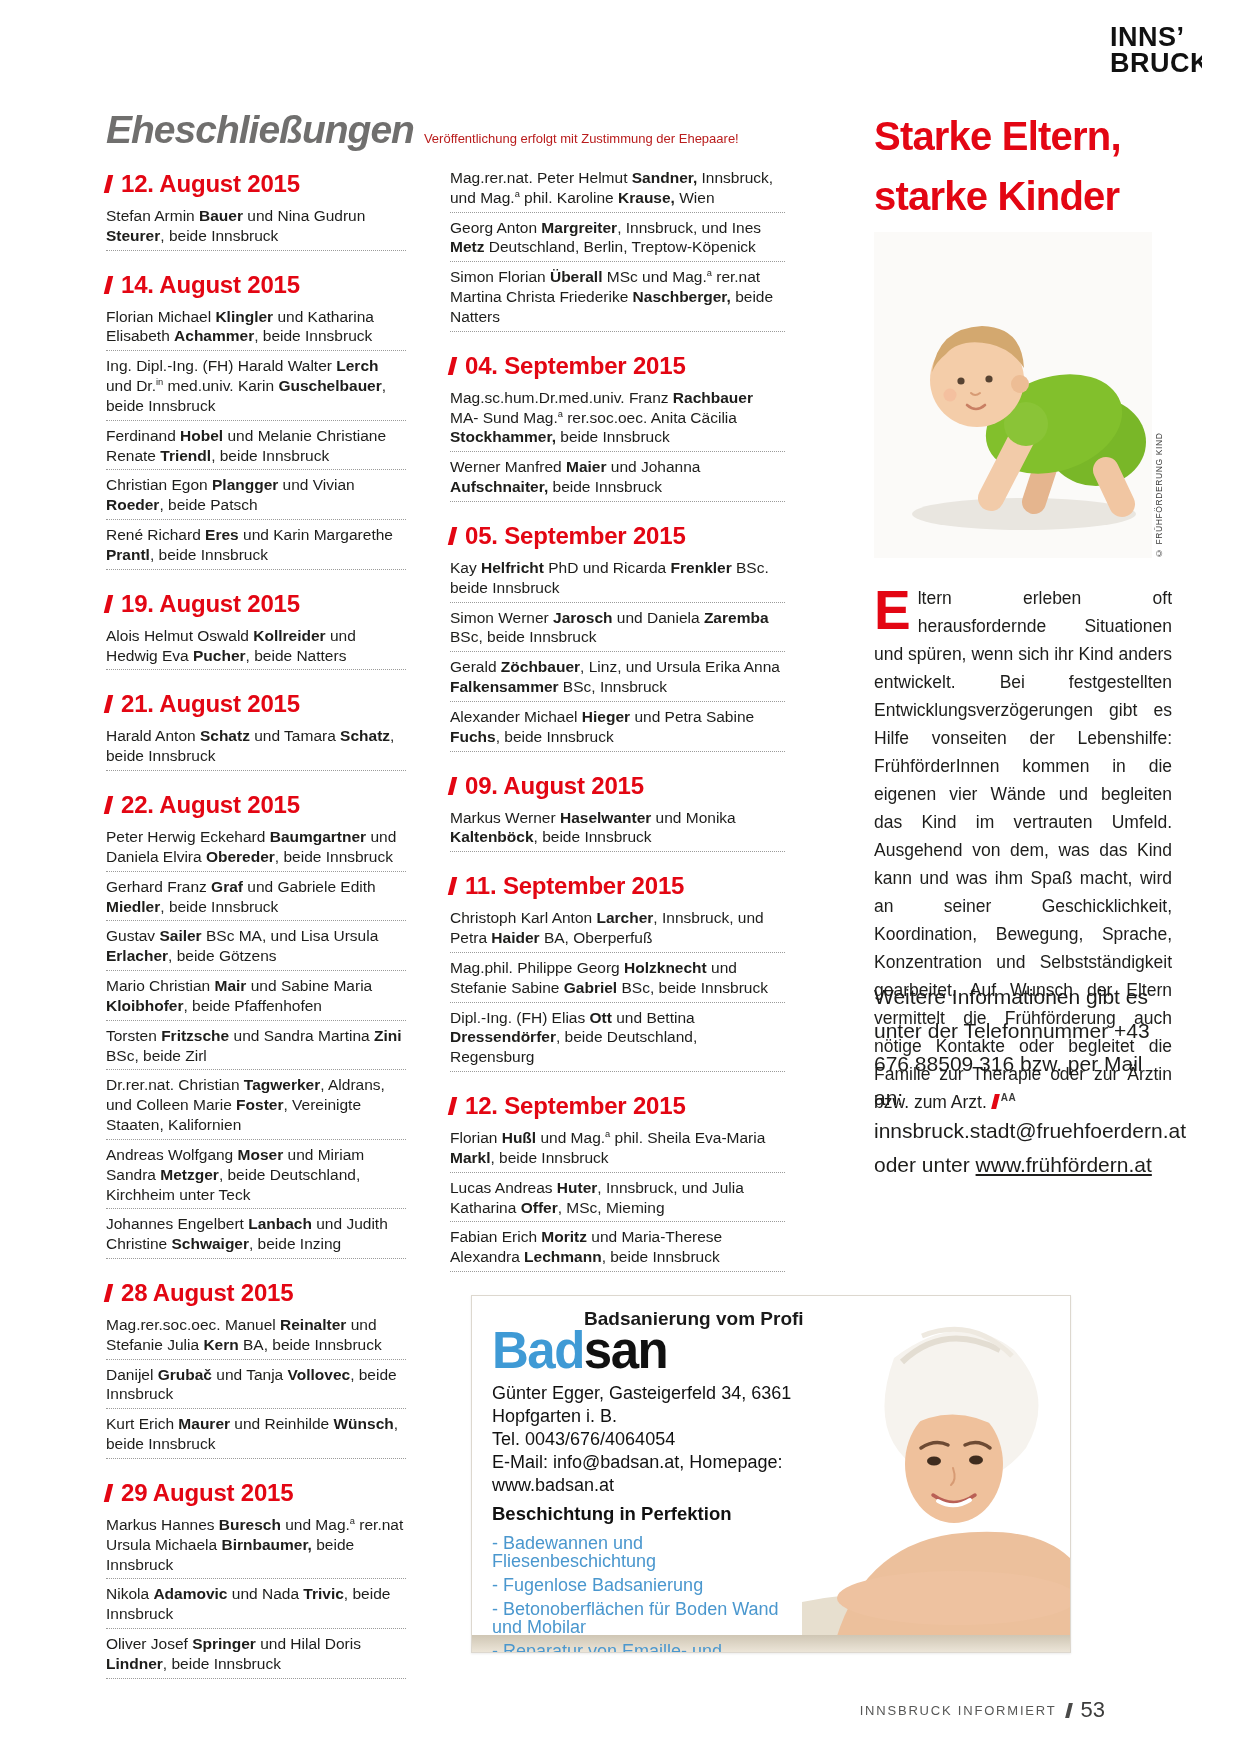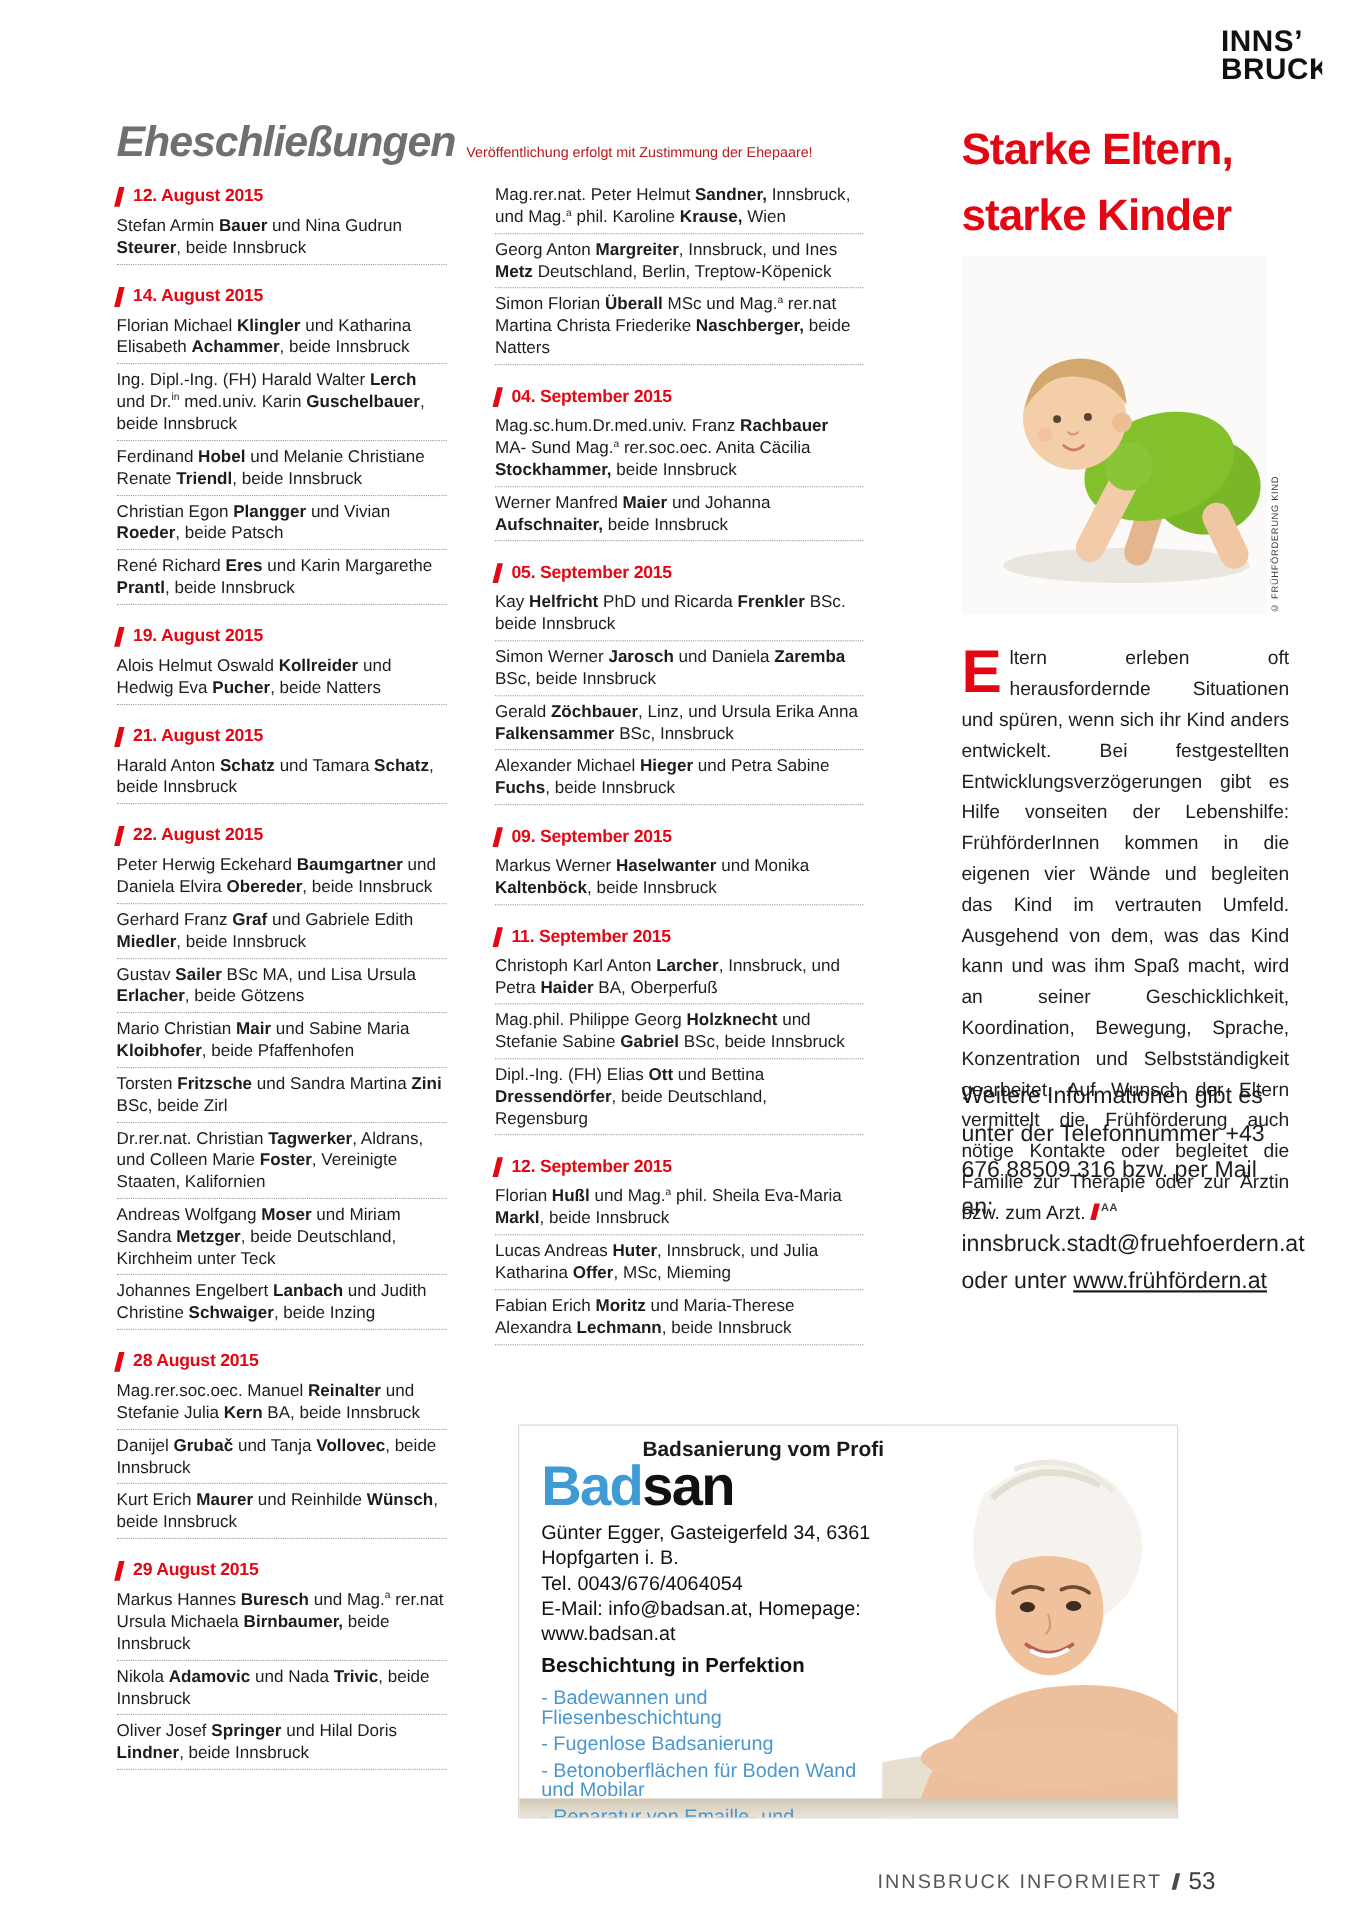--- a/index.html
+++ b/index.html
@@ -13,21 +13,21 @@
 
   
   .title-row { position:absolute; left:68px; top:108px; display:flex; align-items:flex-end; gap:10px; width:700px;text-align:right; }
   .title-row h1 { font-style:italic; font-weight:bold; font-size:39px; letter-spacing:-1px; color:#706f6e; }
   .subtitle { font-size:13px; color:#b91c1c; padding-bottom:6px; white-space:nowrap; }
 
   
   .col { position:absolute; top:168px; }
   #col1 { left:68px;  width:300px; }
   #col2 { left:412px; width:335px; }
-  .date-heading { color:#e30613; font-size:16px; font-weight:bold; margin:20px 0 8px; letter-spacing:-0.2px; display:flex; align-items:center; }
+  .date-heading { color:#e30613; font-size:24px; font-weight:bold; margin:20px 0 8px; letter-spacing:-0.2px; display:flex; align-items:center; }
   .m-section:first-child .date-heading { margin-top:2px; }
   .slash { display:inline-block; width:5px; height:18px; background:#e30613; transform:skewX(-14deg); margin-right:10px; }
   .entry { font-size:15.5px; line-height:1.28; padding-bottom:4px; margin-bottom:5px; border-bottom:1px dotted #9b9b9a; color:#1d1d1b; }
   .entry b { font-weight:bold; }
   sup { font-size:0.6em; }
 
   
   .article-title { position:absolute; left:836px; top:106px; width:300px; color:#e30613; font-size:40px; font-weight:bold; line-height:1.5; letter-spacing:-0.8px; }
   .article-title span { display:block; }
   .baby-photo { position:absolute; left:836px; top:232px; width:278px; height:326px; }
@@ -49,21 +49,21 @@
   .ad-logo { font-size:51px; font-weight:bold; letter-spacing:-1.5px; line-height:0.92; margin-top:-2px; }
   .ad-logo .blue { color:#3f9ad5; }
   .ad-logo .black { color:#111; }
   .ad-address { font-size:18px; line-height:1.28; margin-top:7px; color:#111; }
   .ad-headline { font-size:18.5px; font-weight:bold; color:#111; margin-top:6px; }
   .ad-services { list-style:none; margin-top:9px; font-size:18px; color:#4a97ce; }
   .ad-services li { line-height:1; margin-bottom:6px; }
 
   
   .footer { position:absolute; right:97px; top:1697px; display:flex; align-items:center; gap:10px; }
-  .footer-mag { font-size:18px; letter-spacing:1.8px; color:#575756; }
+  .footer-mag { font-size:13px; letter-spacing:1.8px; color:#575756; }
   .footer-slash { background:#4a4a49; height:15px; width:4px; margin-right:0; }
   .footer-page { font-size:22px; color:#3c3c3b; }
 </style>
 </head>
 <body>
 
 <div class="page">
 
   <div class="logo">
     <span>INNS’</span>
@@ -161,21 +161,21 @@
           <span>05. September 2015</span>
         </h3>
         <p class="entry">Kay <b>Helfricht</b> PhD und Ricarda <b>Frenkler</b> BSc. beide Innsbruck</p>
         <p class="entry">Simon Werner <b>Jarosch</b> und Daniela <b>Zaremba</b> BSc, beide Innsbruck</p>
         <p class="entry">Gerald <b>Zöchbauer</b>, Linz, und Ursula Erika Anna <b>Falkensammer</b> BSc, Innsbruck</p>
         <p class="entry">Alexander Michael <b>Hieger</b> und Petra Sabine <b>Fuchs</b>, beide Innsbruck</p>
       </div>
       <div class="m-section">
         <h3 class="date-heading">
           <span class="slash"></span>
-          <span>09. September 2015</span>
+          <span>09. August 2015</span>
         </h3>
         <p class="entry">Markus Werner <b>Haselwanter</b> und Monika <b>Kaltenböck</b>, beide Innsbruck</p>
       </div>
       <div class="m-section">
         <h3 class="date-heading">
           <span class="slash"></span>
           <span>11. September 2015</span>
         </h3>
         <p class="entry">Christoph Karl Anton <b>Larcher</b>, Innsbruck, und Petra <b>Haider</b> BA, Oberperfuß</p>
         <p class="entry">Mag.phil. Philippe Georg <b>Holzknecht</b> und Stefanie Sabine <b>Gabriel</b> BSc, beide Innsbruck</p>

